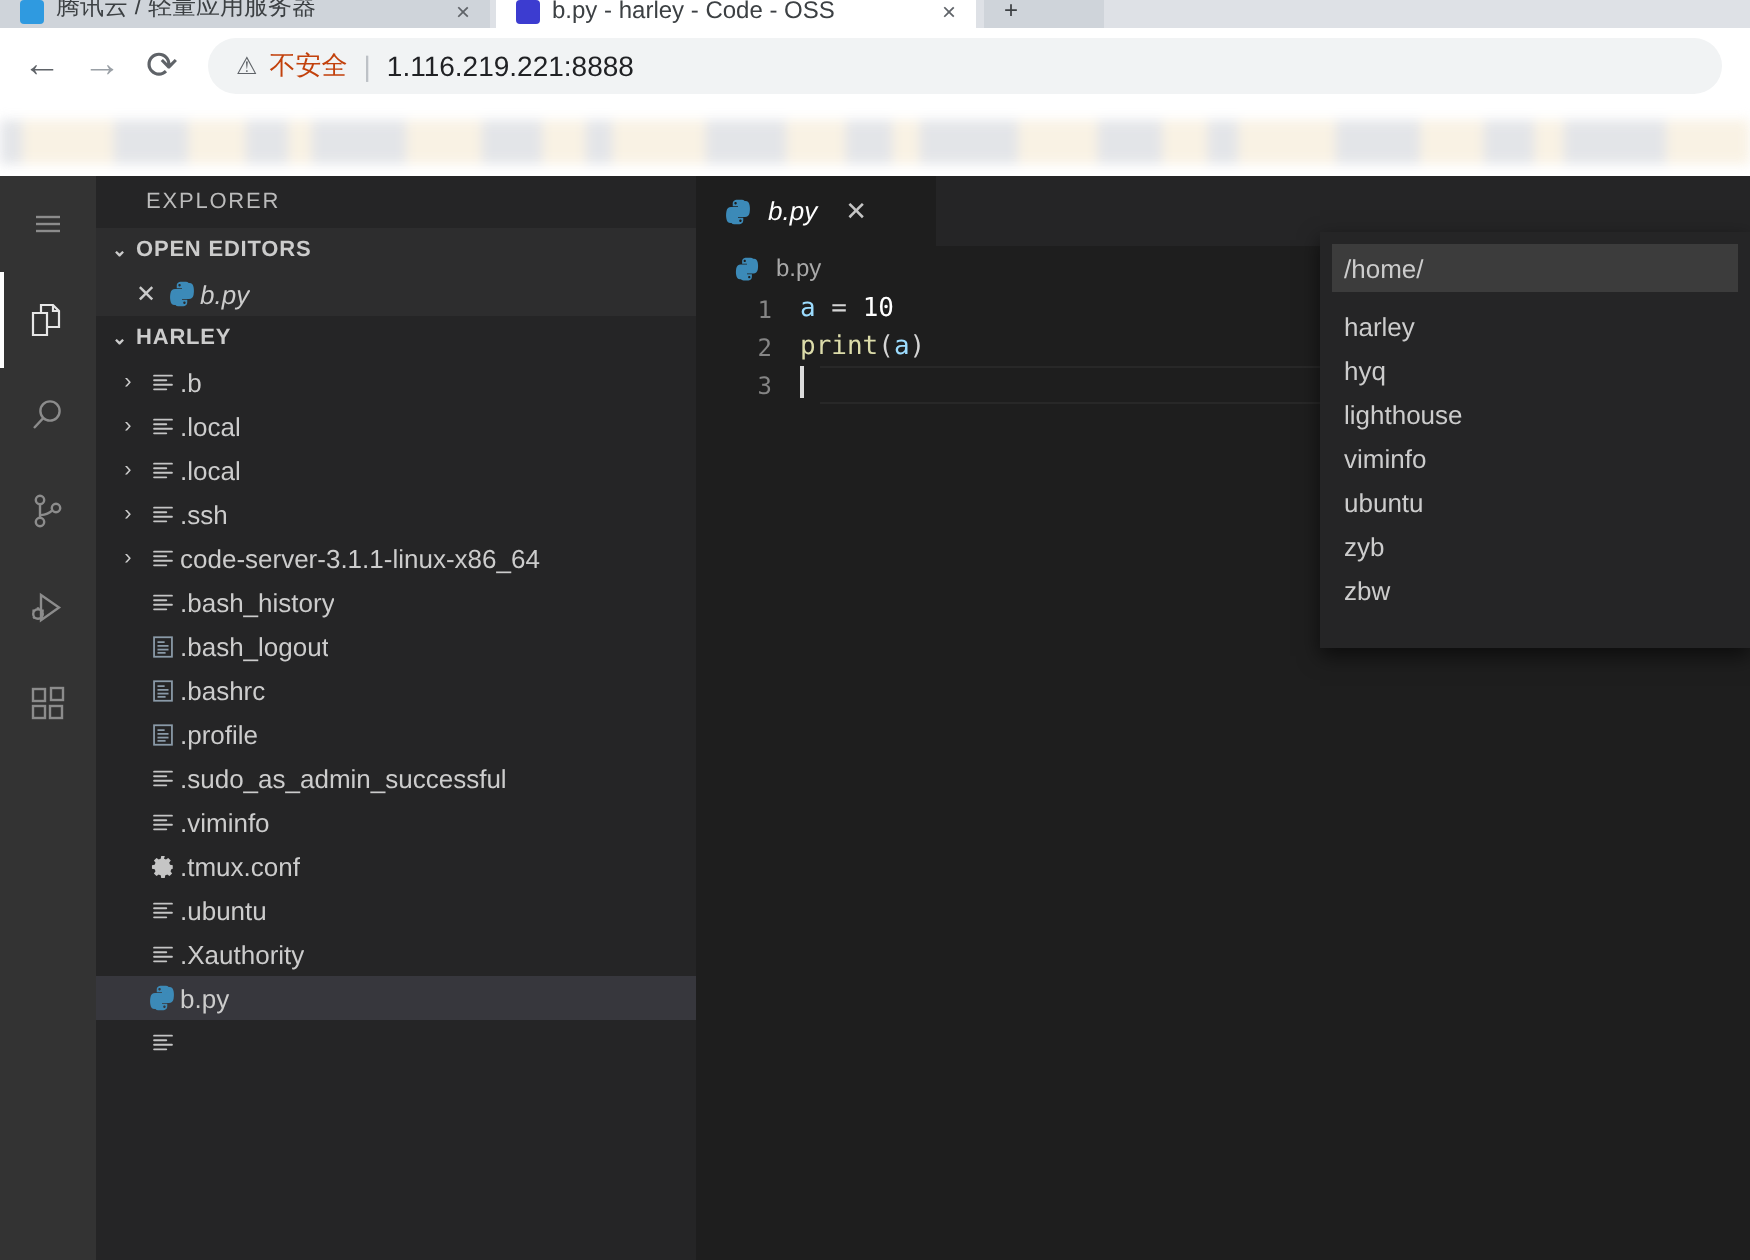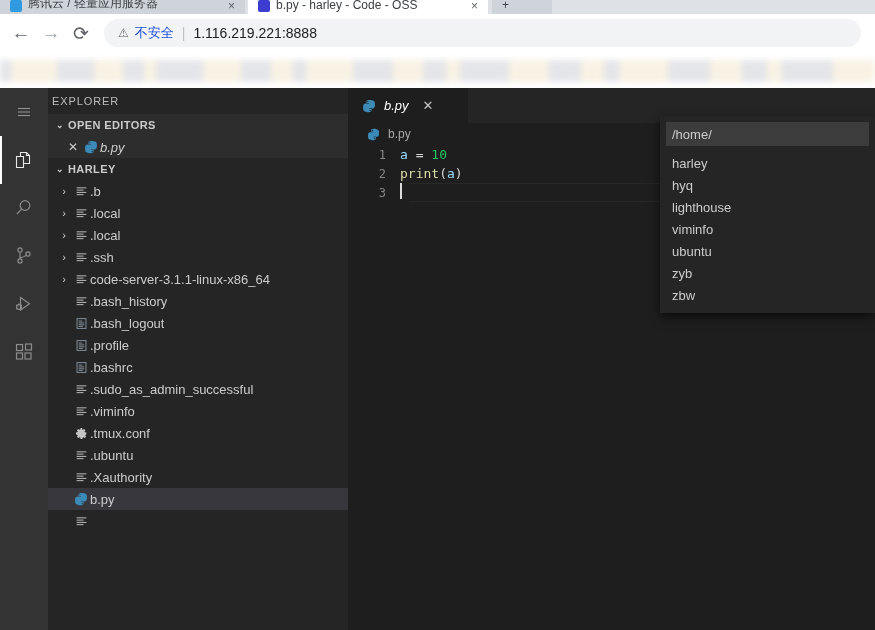--- a/index.html
+++ b/index.html
@@ -33,41 +33,41 @@
 
   #toolbar { position:absolute; left:0; top:14px; width:875px; height:38px; background:#ffffff; display:flex; align-items:center; padding:0 6px; }
   .nav-btn { width:30px; height:30px; display:flex; align-items:center; justify-content:center; color:#9aa0a6; font-size:19px; flex:none; }
   .nav-btn.enabled { color:#5f6368; }
   #omnibox {
     flex:1; height:28px; margin-left:8px; margin-right:8px;
     background:#f1f3f4; border-radius:14px;
     display:flex; align-items:center; padding:0 14px; overflow:hidden;
   }
   #omnibox .warn-icon { color:#5f6368; font-size:12px; margin-right:6px; }
-  #omnibox .security-label { color:#1d4ed8; font-size:13px; white-space:nowrap; }
+  #omnibox .security-label { color:#c2410c; font-size:13px; white-space:nowrap; }
   #omnibox .sep { color:#bdc1c6; margin:0 8px; font-size:14px; }
   #omnibox .url-text { color:#202124; font-size:14px; white-space:nowrap; }
 
   #bookmark-bar { position:absolute; left:0; top:52px; width:875px; height:36px; background:#ffffff; overflow:hidden; }
   #blur-strip { position:absolute; left:0; top:8px; width:875px; height:22px; display:flex; filter: blur(3px); opacity:0.85; }
   #blur-strip i { display:block; height:100%; }
 
   
   #vscode { position:absolute; left:0; top:88px; width:875px; height:542px; background:#1e1e1e; }
 
   
   #activity-bar { position:absolute; left:0; top:0; width:48px; height:542px; background:#333333; }
   .act-item { position:relative; width:48px; height:48px; display:flex; align-items:center; justify-content:center; color:#8c8c8c; }
   .act-item.active { color:#e7e7e7; }
   .act-item.active::before { content:""; position:absolute; left:0; top:0; width:2px; height:48px; background:#ffffff; }
   .act-item svg { display:block; }
 
   
   #sidebar { position:absolute; left:48px; top:0; width:300px; height:542px; background:#252526; }
-  #sidebar-title { height:26px; line-height:26px; padding-left:4px; font-size:11px; letter-spacing:.9px; color:#bbbbbb; }
+  #sidebar-title { height:26px; line-height:26px; padding-left:25px; font-size:11px; letter-spacing:.9px; color:#bbbbbb; }
 
   .section-header {
     height:22px; display:flex; align-items:center; padding-left:4px;
     font-size:11px; font-weight:bold; letter-spacing:.4px; color:#cccccc;
   }
   #open-editors-section { background:#2d2d2e; }
   .twisty { width:16px; text-align:center; font-size:9px; color:#cccccc; flex:none; }
   .row {
     height:22px; display:flex; align-items:center; font-size:13px; color:#cccccc;
     white-space:nowrap; padding-right:6px;
@@ -91,31 +91,31 @@
   .etab .etab-close { color:#c5c5c5; font-size:13px; }
 
   #breadcrumb { position:absolute; left:0; top:35px; right:0; height:22px; display:flex; align-items:center; padding-left:16px; font-size:12px; color:#a9a9a9; }
   #breadcrumb .bc-label { margin-left:6px; }
 
   #code { position:absolute; left:0; top:57px; right:0; bottom:0; font-family:"DejaVu Sans Mono", monospace; font-size:13px; }
   .code-line { height:19px; display:flex; align-items:center; }
   .gutter { width:52px; text-align:right; padding-right:14px; color:#858585; font-size:12px; flex:none; }
   .tok-var { color:#9cdcfe; }
   .tok-op  { color:#d4d4d4; }
-  .tok-num { color:#22c55e; }
+  .tok-num { color:#ffffff; }
   .tok-fn  { color:#dcdcaa; }
   .tok-paren { color:#d4d4d4; }
   .caret { display:inline-block; width:1.5px; height:16px; background:#dcdcdc; }
   #active-line-border { position:absolute; left:62px; right:0; top:95px; height:19px; border-top:1px solid #282828; border-bottom:1px solid #282828; }
 
   
   #picker {
     position:absolute; left:660px; top:28px; width:215px;
     background:#252526; box-shadow:0 4px 10px rgba(0,0,0,.6);
-    padding:6px 0 7px 0; z-index:30;text-align:right;
+    padding:6px 0 18px 0; z-index:30;text-align:right;
   }
   #picker-input {
     margin:0 6px 6px 6px; height:24px; background:#3c3c3c;
     display:flex; align-items:center; padding:0 6px; font-size:13px; color:#cccccc;
   }
   .pick-row { height:22px; display:flex; align-items:center; padding-left:12px; font-size:13px; color:#cccccc; }
 </style>
 </head>
 <body>
 
@@ -375,36 +375,36 @@
             <svg width="13" height="13" viewBox="0 0 16 16">
               <rect x="2.5" y="2" width="11" height="12" fill="none" stroke="#8a9aa8" stroke-width="1.1"></rect>
               <g stroke="#8a9aa8" stroke-width="1.1">
                 <line x1="4.6" y1="5" x2="9" y2="5"></line>
                 <line x1="4.6" y1="7.3" x2="11.4" y2="7.3"></line>
                 <line x1="4.6" y1="9.6" x2="11.4" y2="9.6"></line>
                 <line x1="4.6" y1="11.6" x2="9.6" y2="11.6"></line>
               </g>
             </svg>
           </span>
-          <span class="label">.profile</span>
+          <span class="label">.bashrc</span>
         </div>
         <div class="row">
           <span class="twisty ind" style="margin-left: 8px; font-size: 11px;"></span>
           <span class="ficon">
             <svg width="13" height="13" viewBox="0 0 16 16">
               <rect x="2.5" y="2" width="11" height="12" fill="none" stroke="#8a9aa8" stroke-width="1.1"></rect>
               <g stroke="#8a9aa8" stroke-width="1.1">
                 <line x1="4.6" y1="5" x2="9" y2="5"></line>
                 <line x1="4.6" y1="7.3" x2="11.4" y2="7.3"></line>
                 <line x1="4.6" y1="9.6" x2="11.4" y2="9.6"></line>
                 <line x1="4.6" y1="11.6" x2="9.6" y2="11.6"></line>
               </g>
             </svg>
           </span>
-          <span class="label">.bashrc</span>
+          <span class="label">.profile</span>
         </div>
         <div class="row">
           <span class="twisty ind" style="margin-left: 8px; font-size: 11px;"></span>
           <span class="ficon">
             <svg width="13" height="13" viewBox="0 0 16 16">
               <g stroke="#c5c5c5" stroke-width="1.15" stroke-linecap="round">
                 <line x1="2.5" y1="3.5" x2="13.5" y2="3.5"></line>
                 <line x1="2.5" y1="6.3" x2="10" y2="6.3"></line>
                 <line x1="2.5" y1="9.1" x2="13.5" y2="9.1"></line>
                 <line x1="2.5" y1="11.9" x2="10" y2="11.9"></line>

